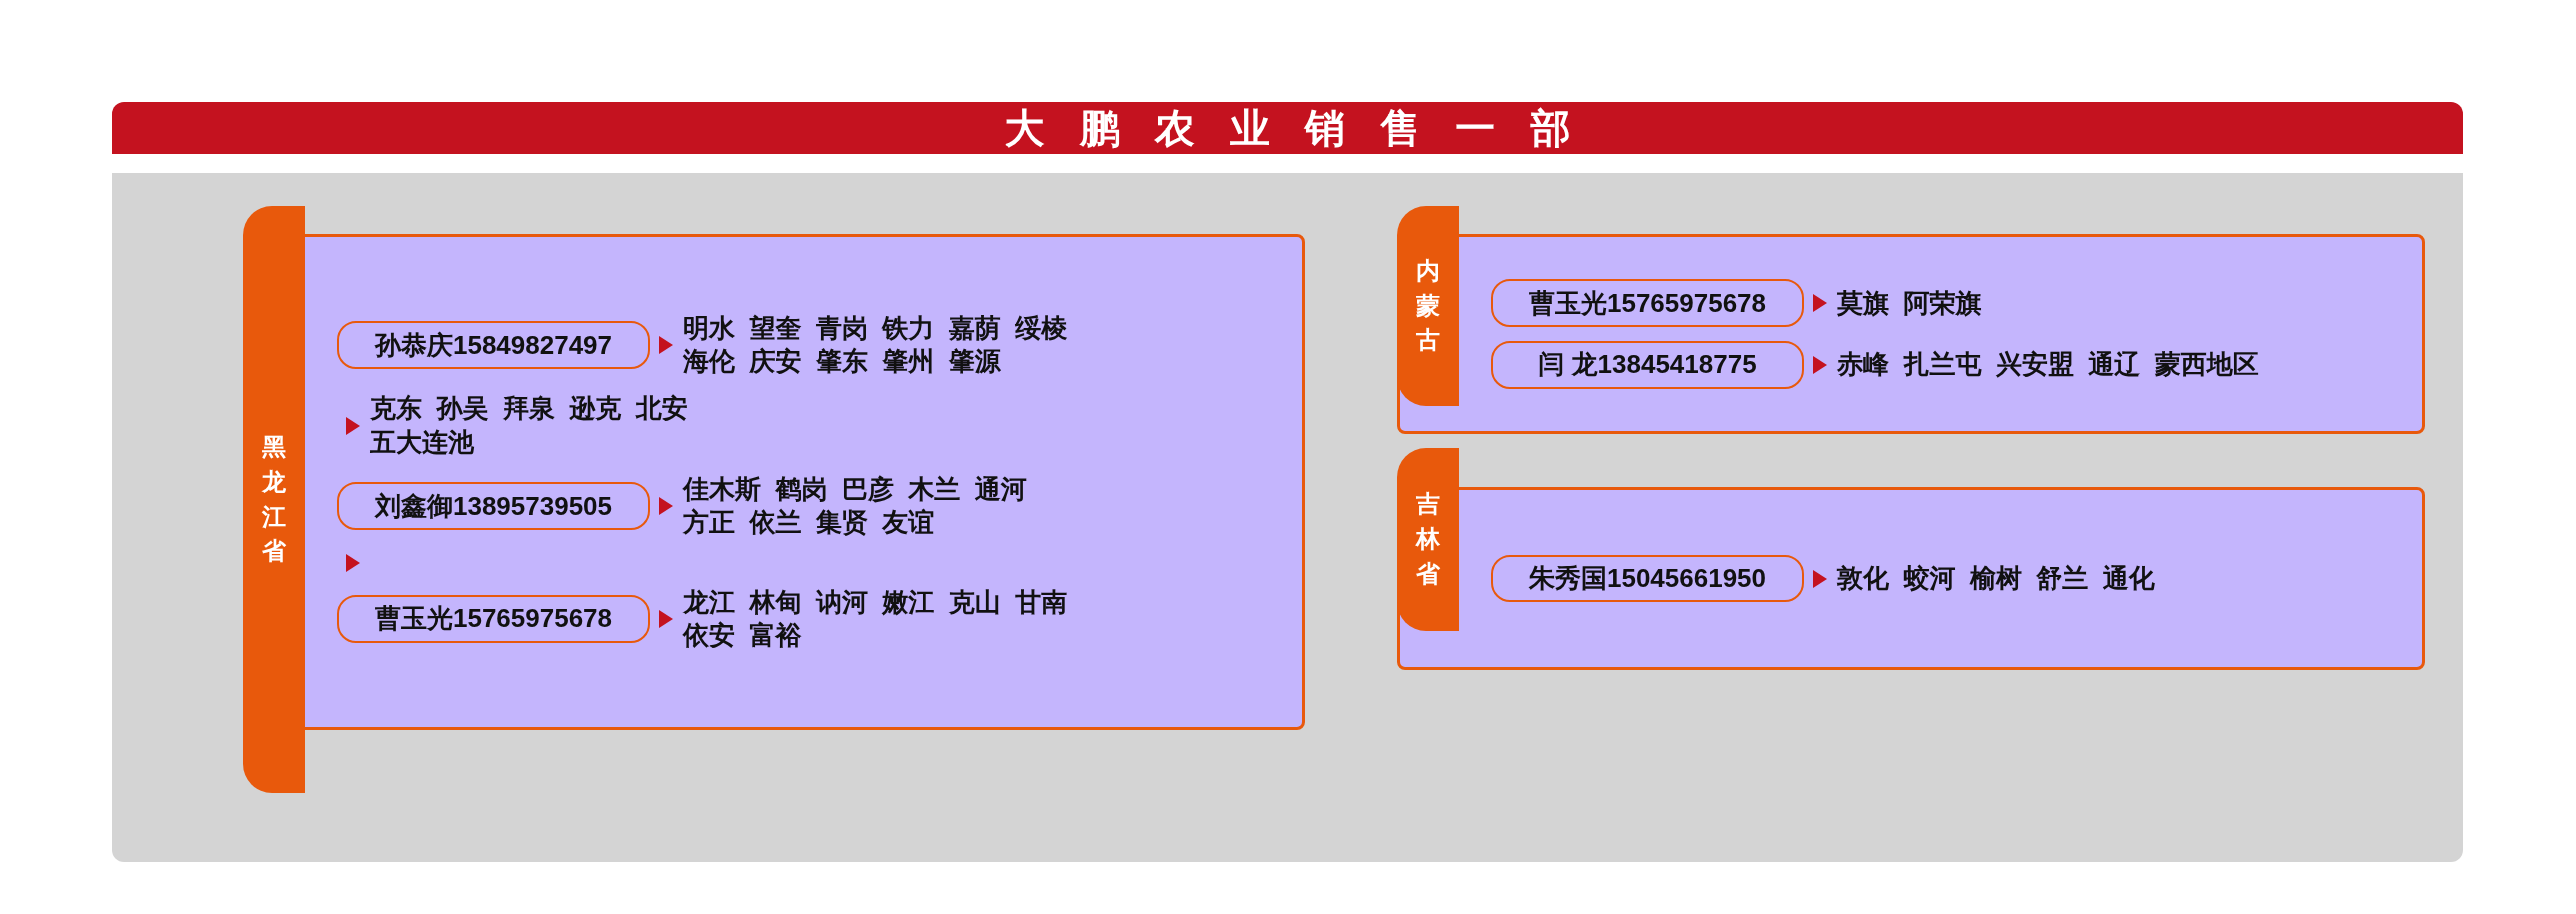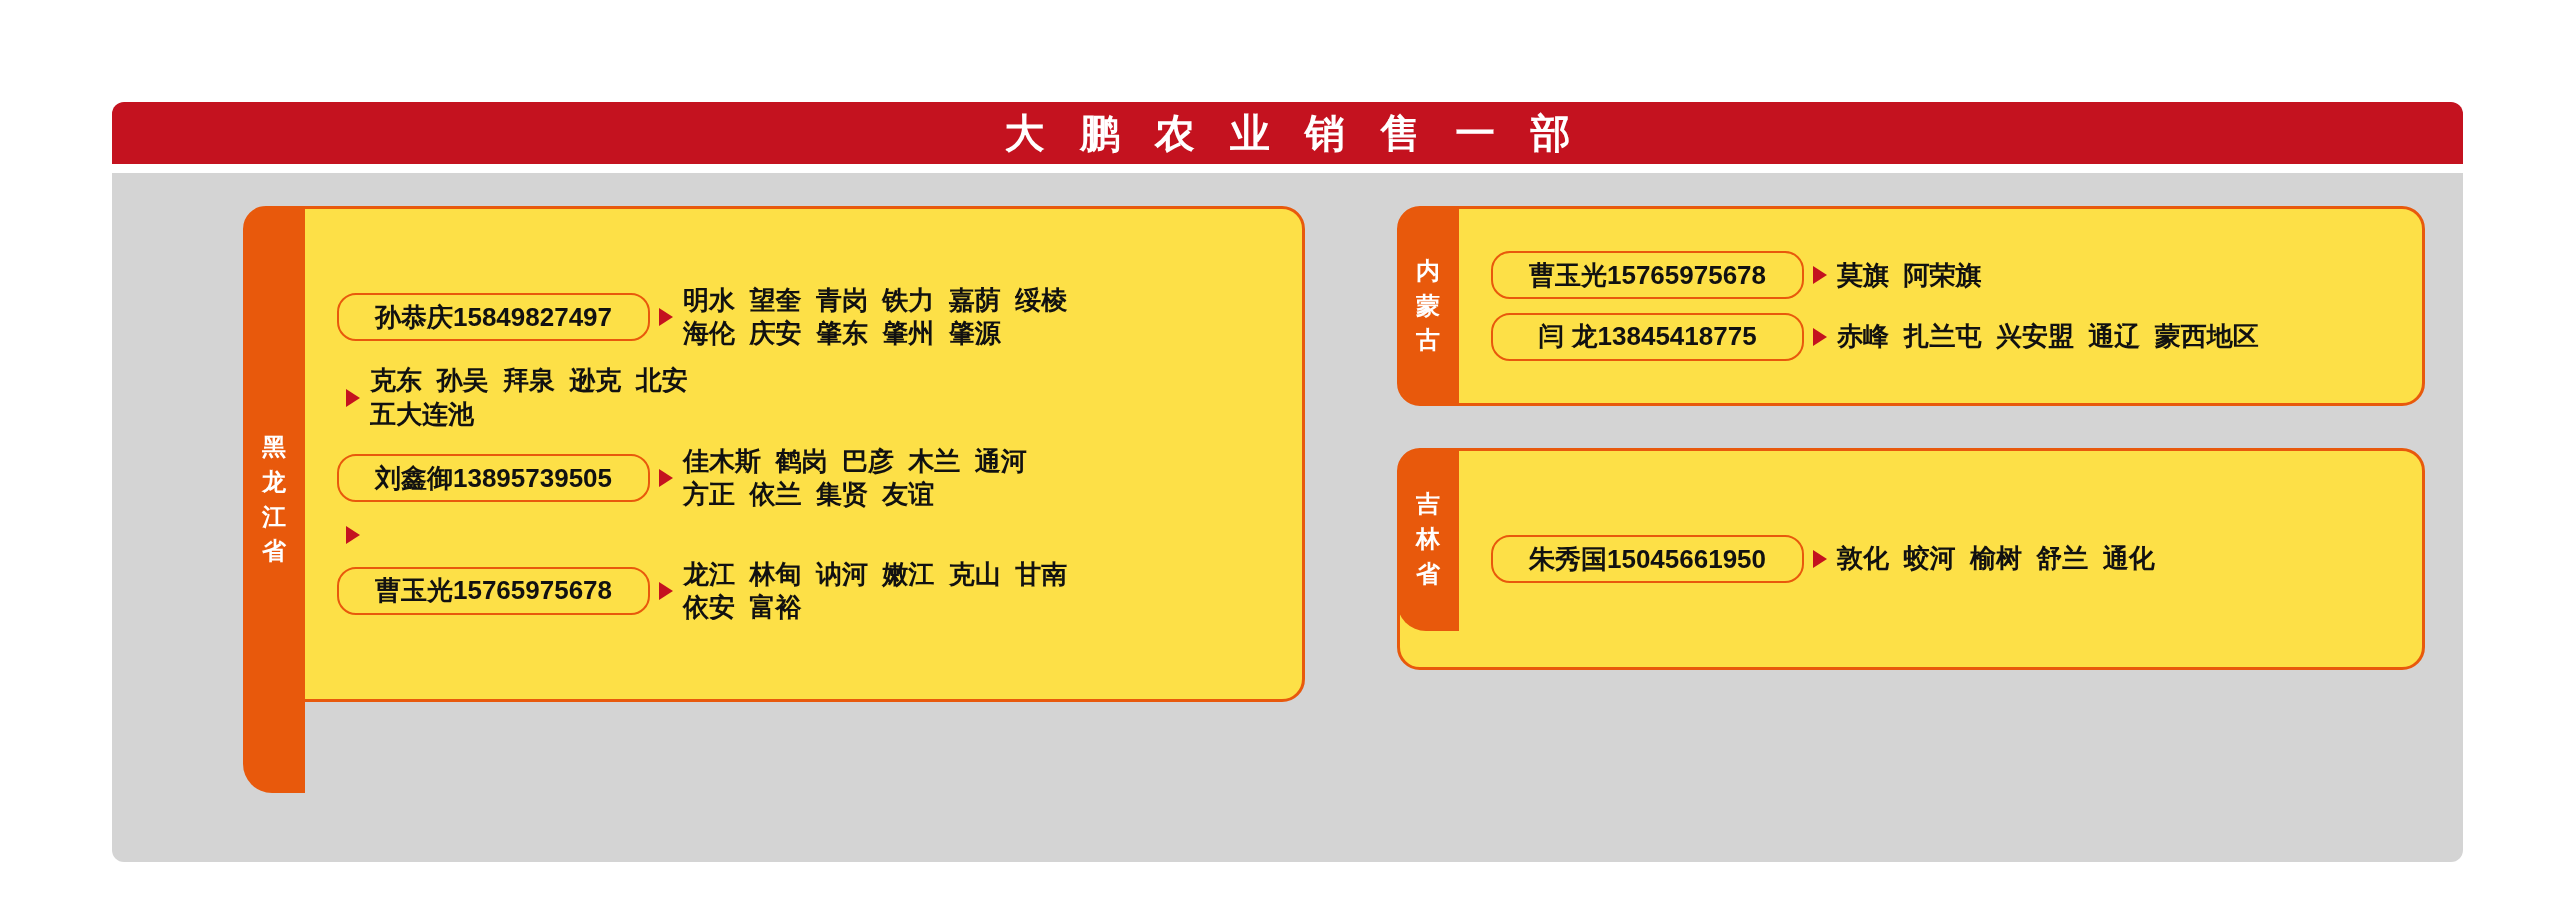--- a/index.html
+++ b/index.html
@@ -19,21 +19,21 @@
     top: 102px;
     width: 2351px;
     height: 760px;
   }
   
   .title-bar {
     position: absolute;
     left: 0;
     top: 0;
     width: 2351px;
-    height: 62px;
+    height: 52px;
     background: #c4121f;
     border-radius: 12px 12px 0 0;
     display: flex;
     align-items: center;
     justify-content: center;
   }
   .title-text {
     color: #ffffff;
     font-size: 40px;
     font-weight: bold;
@@ -47,24 +47,25 @@
     left: 0;
     top: 71px;
     width: 2351px;
     height: 689px;
     background: #d4d4d4;
     border-radius: 0 0 12px 12px;
   }
   
   .card {
     position: absolute;
-    background: #fde047;
+    background: #c4b5fd;
     border: 3.5px solid #e8590c;
-    border-radius: 23px;
-    box-sizing: border-box;
+    border-radius: 8px;
+    box-sizing: border-box;
+    margin-top: 28px;
   }
   
   .prov-tab {
     position: absolute;
     background: #e8590c;
     color: #ffffff;
     font-size: 24px;
     font-weight: bold;
     display: flex;
     flex-direction: column;
@@ -101,23 +102,23 @@
   #tab-nmg {
     left: 1285px;
     top: 33px;
     width: 62px;
     height: 200px;
     border-radius: 29px 0 0 29px;
   }
   
   #card-jl {
     left: 1285px;
-    top: 275px;
+    top: 286px;
     width: 1028px;
-    height: 222px;
+    height: 183px;
   }
   #tab-jl {
     left: 1285px;
     top: 275px;
     width: 62px;
     height: 183px;
     border-radius: 29px 0 0 29px;
   }
   
   .entries {

